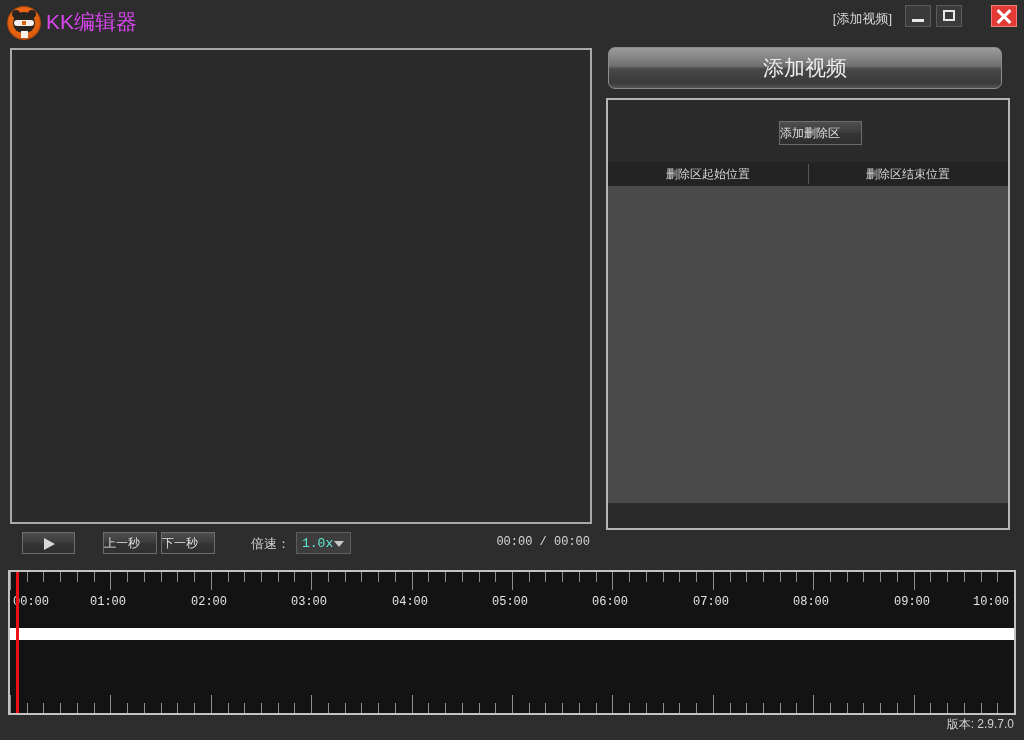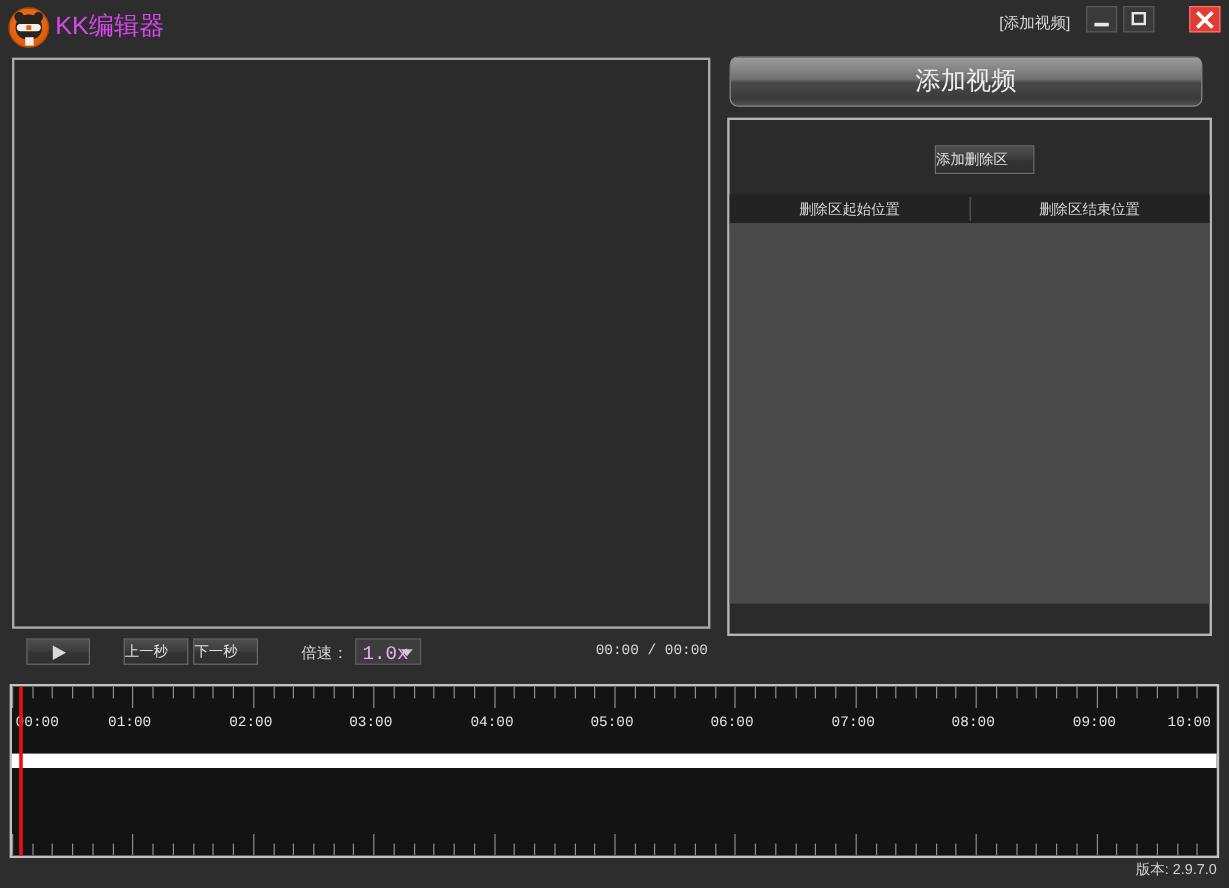--- a/index.html
+++ b/index.html
@@ -117,21 +117,21 @@
   .speed-label {
     position: absolute; left: 243px; top: 5px;
     font-size: 13px; color: #d5d5d5;
   }
   .speed-select {
     position: absolute; left: 288px; top: 2px; width: 55px; height: 22px;
     background: #3d3d3d; border: 1px solid #5e5e5e;
     box-sizing: border-box; cursor: pointer;
   }
   .speed-select .val {
-    position: absolute; left: 5px; top: 3px; font-size: 16px; color: #f0abfc;
+    position: absolute; left: 5px; top: 3px; font-size: 13px; color: #5eead4;
     font-family: "Liberation Mono", monospace;
   }
   .speed-select .caret {
     position: absolute; right: 6px; top: 8px;
     width: 0; height: 0;
     border-top: 6px solid #c9c9c9;
     border-left: 5px solid transparent;
     border-right: 5px solid transparent;
   }
   .time-display {

